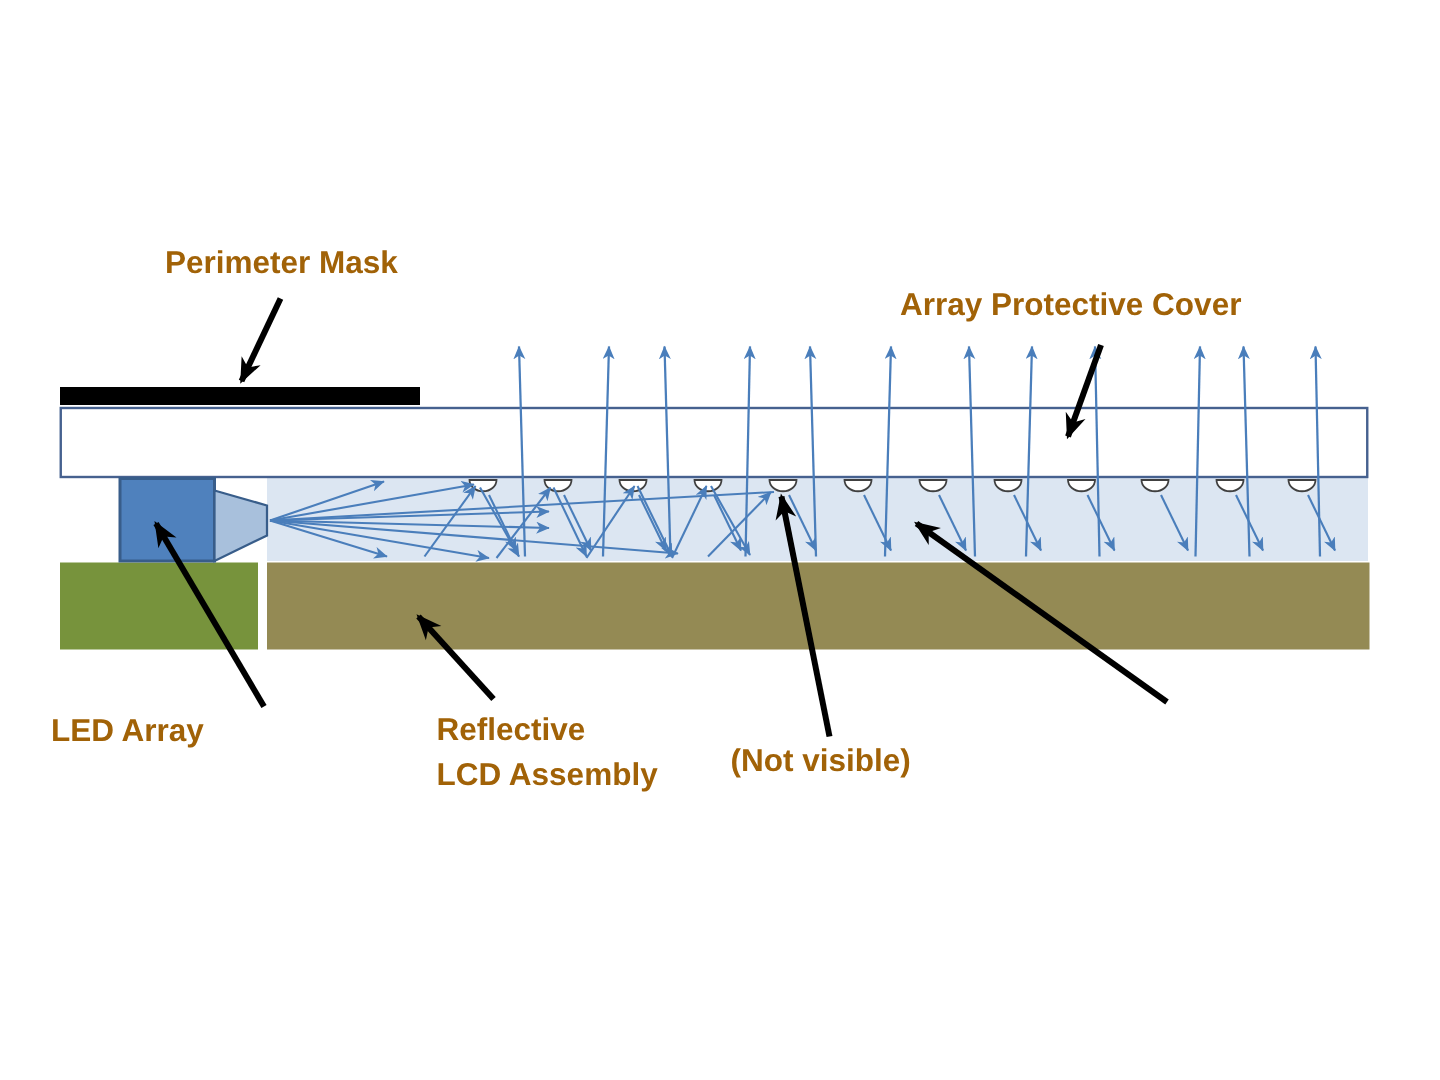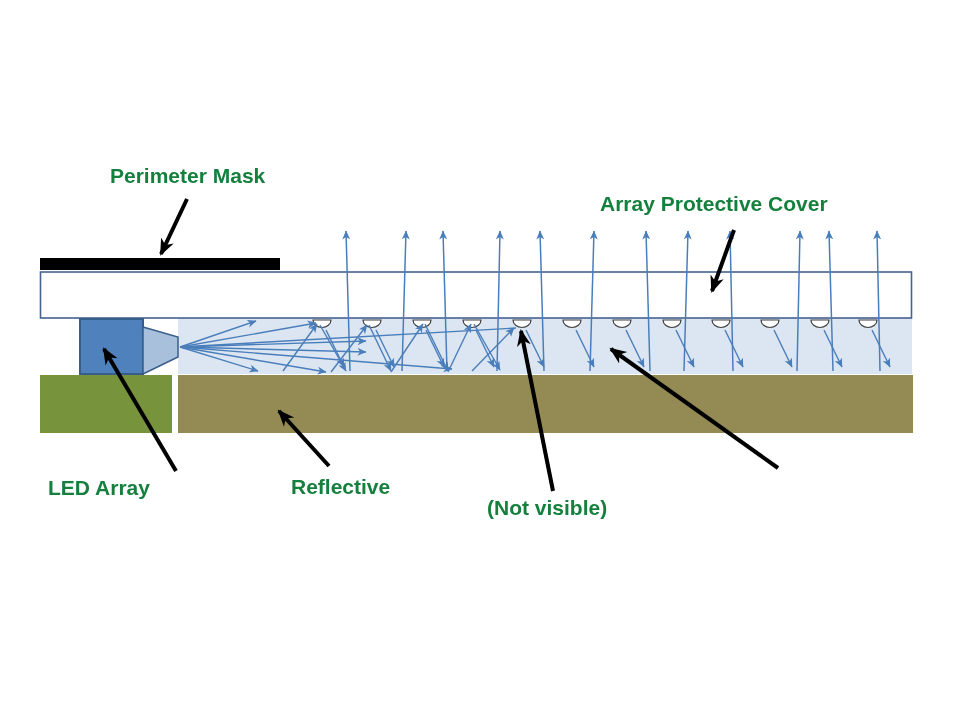--- a/index.html
+++ b/index.html
@@ -9,21 +9,21 @@
     background:#ffffff;
     overflow:hidden;
     font-family:"Liberation Sans", sans-serif;
   }
   #diagram-svg{position:absolute;left:0;top:0;}
   .lbl{
     position:absolute;
     font-weight:bold;
     font-size:21px;
     line-height:30px;
-    color:#15803d;
+    color:#a16207;
     white-space:nowrap;
   }
 </style>
 </head>
 <body>
 
 <div id="stage">
 
   <svg id="diagram-svg" width="960" height="720" viewBox="0 0 960 720">
     <defs>
@@ -113,26 +113,27 @@
         <line x1="329" y1="466" x2="279" y2="411" stroke="#000000" stroke-width="4" marker-end="url(#blackArrow)"></line>
         <line x1="553" y1="491" x2="521" y2="331" stroke="#000000" stroke-width="4" marker-end="url(#blackArrow)"></line>
         <line x1="778" y1="468" x2="611" y2="349" stroke="#000000" stroke-width="4" marker-end="url(#blackArrow)"></line>
       </g>
   </svg>
 
   <div class="lbl" style="left:110px;top:161px">Perimeter Mask</div>
 
   <div class="lbl" style="left:600px;top:189px">Array Protective Cover</div>
 
-  <div class="lbl" style="left:48px;top:473px">
+  <div class="lbl" style="left:34px;top:473px">
     <div>LED Array</div>
   </div>
 
   <div class="lbl" style="left:291px;top:472px">
     <div>Reflective</div>
+    <div>LCD Assembly</div>
   </div>
 
   <div class="lbl" style="left:487px;top:493px">
     <div>(Not visible)</div>
   </div>
 
 
 </div>
 
 </body></html>

